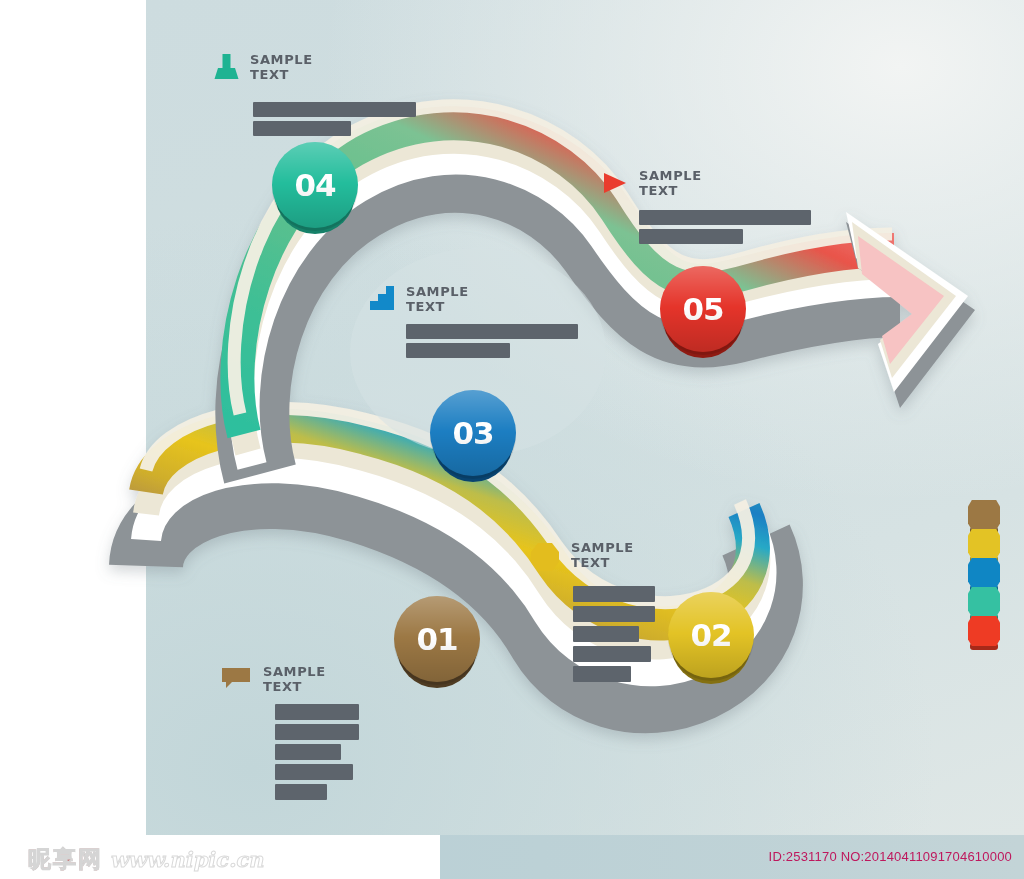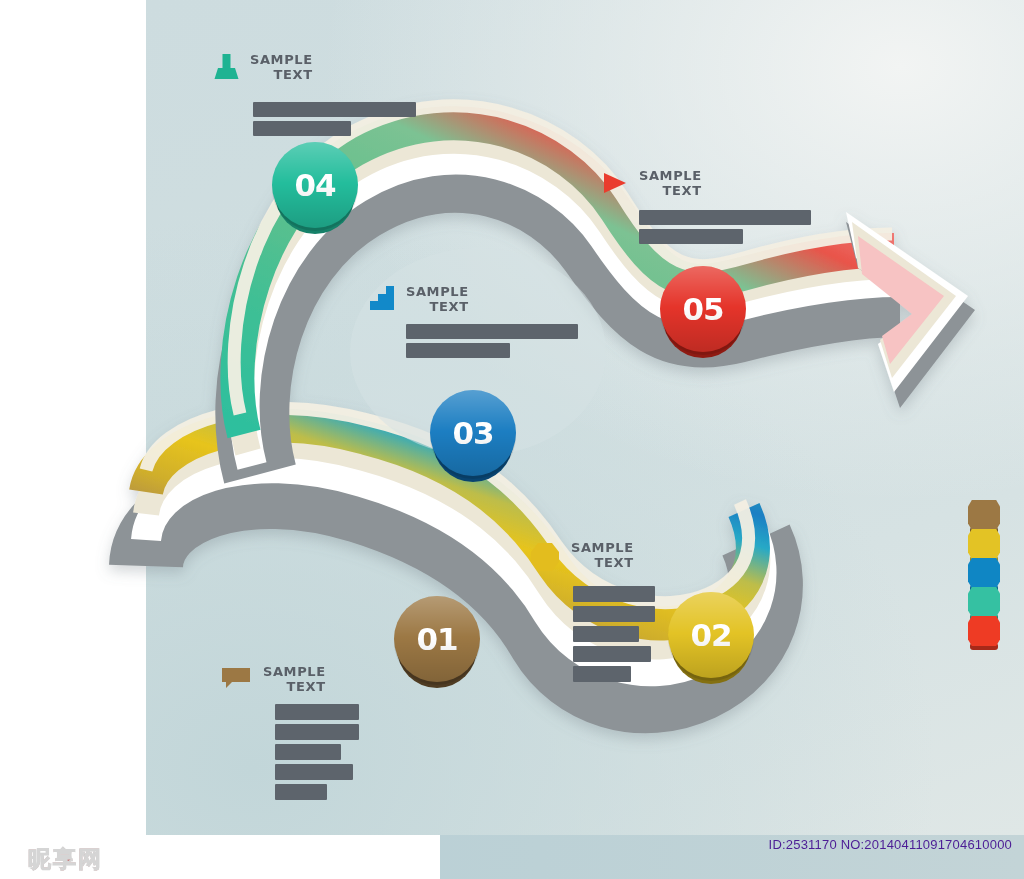--- a/index.html
+++ b/index.html
@@ -40,21 +40,21 @@
     z-index:0;
   }
   .marker .disc{z-index:2;}
   .marker .shade{
     position:absolute;left:0;top:0;width:86px;height:86px;border-radius:50%;
     background:linear-gradient(180deg,rgba(255,255,255,.26) 0%,rgba(255,255,255,0) 48%,rgba(0,0,0,.17) 100%);
     z-index:3;pointer-events:none;
   }
 
   
-  .callout{position:absolute;text-align:right;}
+  .callout{position:absolute;}
   .callout .head{display:flex;align-items:flex-start;gap:11px;}
   .callout .icon{flex:0 0 auto;margin-top:2px;}
   .callout .ttl{
     color:#5a6068;font-weight:bold;font-size:13px;line-height:15px;
     letter-spacing:.6px;font-family:"DejaVu Sans", sans-serif;
     text-transform:uppercase;
   }
   .callout .ttl span{display:block;}
   .bars{margin-top:9px;}
   .bar{background:#5d646c;height:13px;border-radius:1px;margin-bottom:4px;}
@@ -110,22 +110,22 @@
     font-size:23px;color:#b91c1c;letter-spacing:2px;
     -webkit-text-stroke:1px #d5d5d5;
     font-family:"DejaVu Sans", sans-serif;font-weight:bold;
   }
   .wm .url{
     font-size:21px;color:#ffffff;font-style:italic;font-weight:bold;
     -webkit-text-stroke:1px #d9d9d9;
     font-family:"DejaVu Serif", serif;
   }
   .idtag{
-    position:absolute;right:12px;top:2px;z-index:3;
-    font-size:13px;color:#4c1d95;letter-spacing:.2px;
+    position:absolute;right:12px;top:14px;z-index:3;
+    font-size:13px;color:#be185d;letter-spacing:.2px;
     font-family:"Liberation Sans", sans-serif;
   }
 </style>
 </head>
 <body>
 
 <div id="stage">
 
   <div class="bg-white-strip"></div>
   <div class="bg-main"></div>
@@ -360,17 +360,18 @@
           <i style="background:#ee3b24"></i>
         </span>
     </div>
   </div>
 
   <div class="footer">
     <div class="fr"></div>
     <div class="fl"></div>
     <div class="wm">
       <span class="cn">昵享网</span>
+      <span class="url">www.nipic.cn</span>
     </div>
     <div class="idtag">ID:2531170 NO:20140411091704610000</div>
   </div>
 
 </div>
 
 </body></html>

